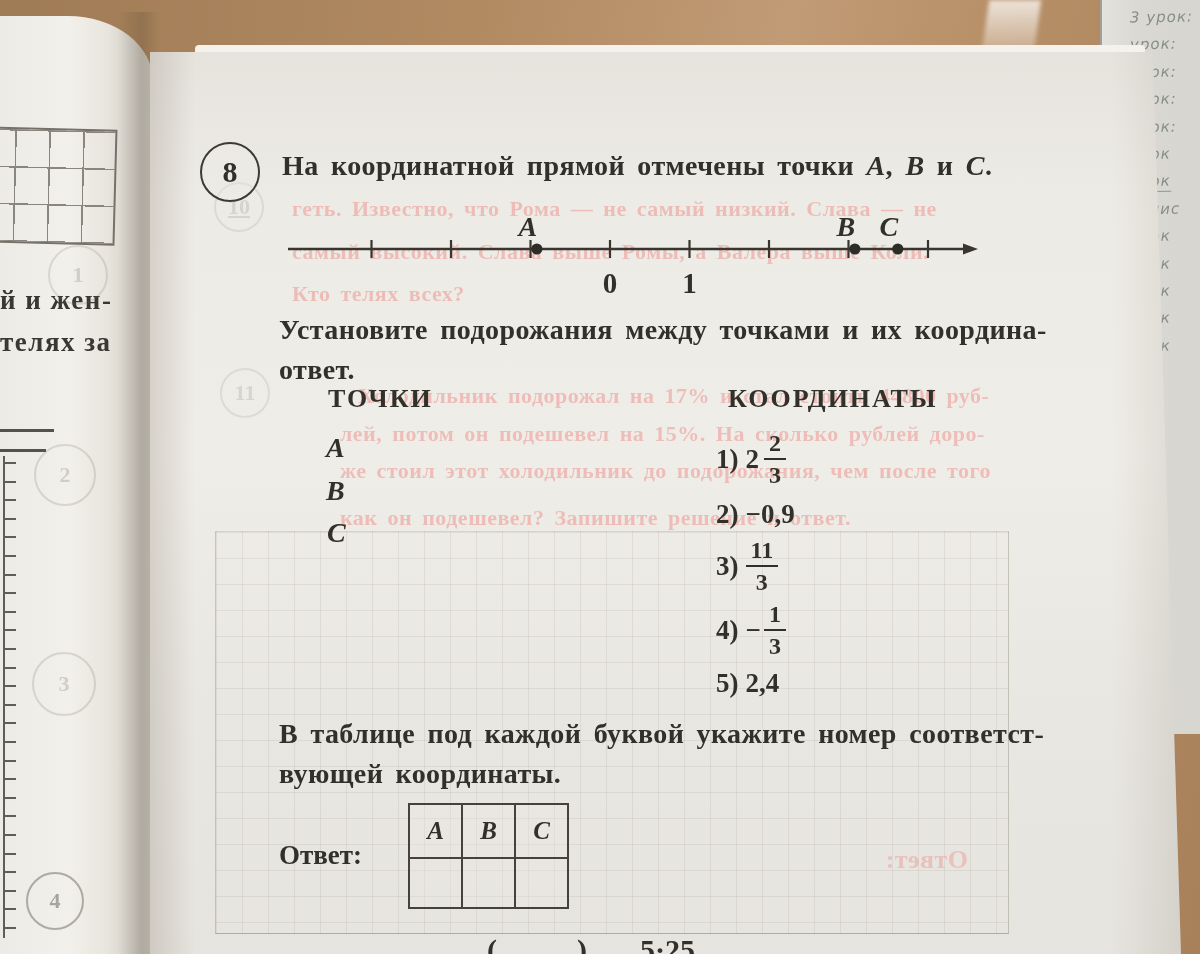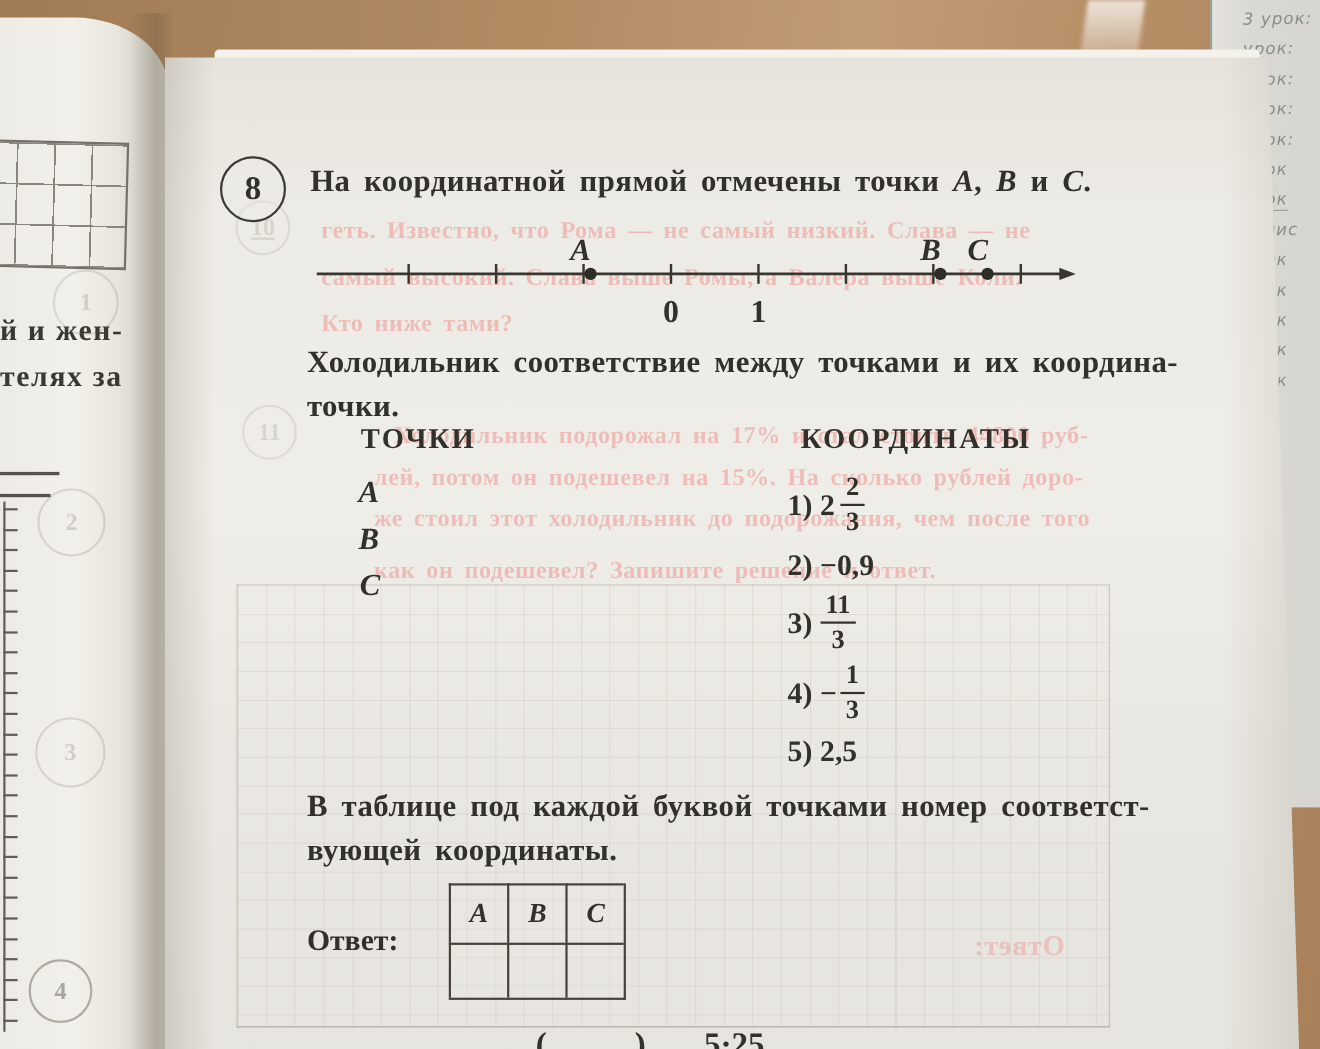--- a/index.html
+++ b/index.html
@@ -161,21 +161,21 @@
     <div class="ghost" style="left: 48px; top: 245px; width: 56px; height: 56px; border: 2px solid rgba(108, 103, 92, 0.18); color: rgba(108, 103, 92, 0.23);">1</div>
     <div class="ghost" style="left: 34px; top: 444px; width: 58px; height: 58px; border: 2px solid rgba(108, 103, 92, 0.2); color: rgba(108, 103, 92, 0.25);">2</div>
     <div class="ghost" style="left: 32px; top: 652px; width: 60px; height: 60px; border: 2px solid rgba(108, 103, 92, 0.2); color: rgba(108, 103, 92, 0.25);">3</div>
     <div class="ghost" style="left: 26px; top: 872px; width: 54px; height: 54px; border: 2px solid rgba(108, 103, 92, 0.5); color: rgba(108, 103, 92, 0.55);">4</div>
     <div class="ghost" style="left: 214px; top: 182px; width: 46px; height: 46px; border: 2px solid rgba(108, 103, 92, 0.13); color: rgba(108, 103, 92, 0.18); text-decoration: underline;">10</div>
     <div class="ghost" style="left: 220px; top: 368px; width: 46px; height: 46px; border: 2px solid rgba(108, 103, 92, 0.13); color: rgba(108, 103, 92, 0.18);">11</div>
   </div>
 <div id="bleeds">
     <div class="bleed" style="left: 292px; top: 196px;">геть. Известно, что Рома — не самый низкий. Слава — не</div>
     <div class="bleed" style="left: 292px; top: 239px;">самый высокий. Слава выше Ромы, а Валера выше Коли.</div>
-    <div class="bleed" style="left: 292px; top: 281px;">Кто ниже тами?</div>
+    <div class="bleed" style="left: 292px; top: 281px;">Кто телях всех?</div>
     <div class="bleed" style="left: 358px; top: 383px;">Холодильник подорожал на 17% и стал стоить 44800 руб-</div>
     <div class="bleed" style="left: 340px; top: 421px;">лей, потом он подешевел на 15%. На сколько рублей доро-</div>
     <div class="bleed" style="left: 340px; top: 458px;">же стоил этот холодильник до подорожания, чем после того</div>
     <div class="bleed" style="left: 340px; top: 505px;">как он подешевел? Запишите решение и ответ.</div>
     <div class="bleed mirror" style="left: 885px; top: 845px;">Ответ:</div>
   </div>
 
 <div class="abs badge">8</div>
 
 <div class="line-txt title-line" style="left:282px;top:150px;">
@@ -196,22 +196,22 @@
     <text x="610" y="293" text-anchor="middle" fill="#32302a" font-family="&quot;Liberation Serif&quot;, serif" font-size="29" font-weight="600">0</text>
     <text x="689.5" y="293" text-anchor="middle" fill="#32302a" font-family="&quot;Liberation Serif&quot;, serif" font-size="29" font-weight="600">1</text>
     <circle cx="536.86" cy="249" r="5.6" fill="#2e2c27"></circle>
     <text x="527.86" y="236" text-anchor="middle" fill="#32302a" font-family="&quot;Liberation Serif&quot;, serif" font-size="28" font-style="italic" font-weight="600">A</text>
     <circle cx="854.86" cy="249" r="5.6" fill="#2e2c27"></circle>
     <text x="845.86" y="236" text-anchor="middle" fill="#32302a" font-family="&quot;Liberation Serif&quot;, serif" font-size="28" font-style="italic" font-weight="600">B</text>
     <circle cx="897.79" cy="249" r="5.6" fill="#2e2c27"></circle>
     <text x="888.79" y="236" text-anchor="middle" fill="#32302a" font-family="&quot;Liberation Serif&quot;, serif" font-size="28" font-style="italic" font-weight="600">C</text>
   </svg>
 
-<div class="line-txt" style="left:279px;top:314px;">Холодильник соответствие между точками и их координа-</div>
-<div class="line-txt" style="left:279px;top:354px;">точки.</div>
+<div class="line-txt" style="left:279px;top:314px;">Установите подорожания между точками и их координа-</div>
+<div class="line-txt" style="left:279px;top:354px;">ответ.</div>
 
 <div class="hdr" style="left:328px;top:384px;">ТОЧКИ</div>
 <div class="hdr" style="left:728px;top:384px;">КООРДИНАТЫ</div>
 
 <div class="pt" style="left:326px;top:432px;">A</div>
 <div class="pt" style="left:326px;top:475px;">B</div>
 <div class="pt" style="left:327px;top:517px;">C</div>
 
 <div class="opt" style="left:716px;top:431px;">
   <span>1)</span>
@@ -235,24 +235,24 @@
 <div class="opt" style="left:716px;top:602px;">
   <span>4)</span>
   <span style="margin-right:-4px;">−</span>
   <span class="frac">
     <span class="n">1</span>
     <span class="d">3</span>
   </span>
 </div>
 <div class="opt" style="left:716px;top:668px;">
   <span>5)</span>
-  <span>2,5</span>
-</div>
-
-<div class="line-txt" style="left:279px;top:718px;">В таблице под каждой буквой точками номер соответст-</div>
+  <span>2,4</span>
+</div>
+
+<div class="line-txt" style="left:279px;top:718px;">В таблице под каждой буквой укажите номер соответст-</div>
 <div class="line-txt" style="left:279px;top:758px;">вующей координаты.</div>
 
 <div class="ans-label" style="left:279px;top:840px;">Ответ:</div>
 <div class="ans-table">
   <div class="ans-cell">A</div>
   <div class="ans-cell">B</div>
   <div class="ans-cell">C</div>
   <div class="ans-cell"></div>
   <div class="ans-cell"></div>
   <div class="ans-cell"></div>

